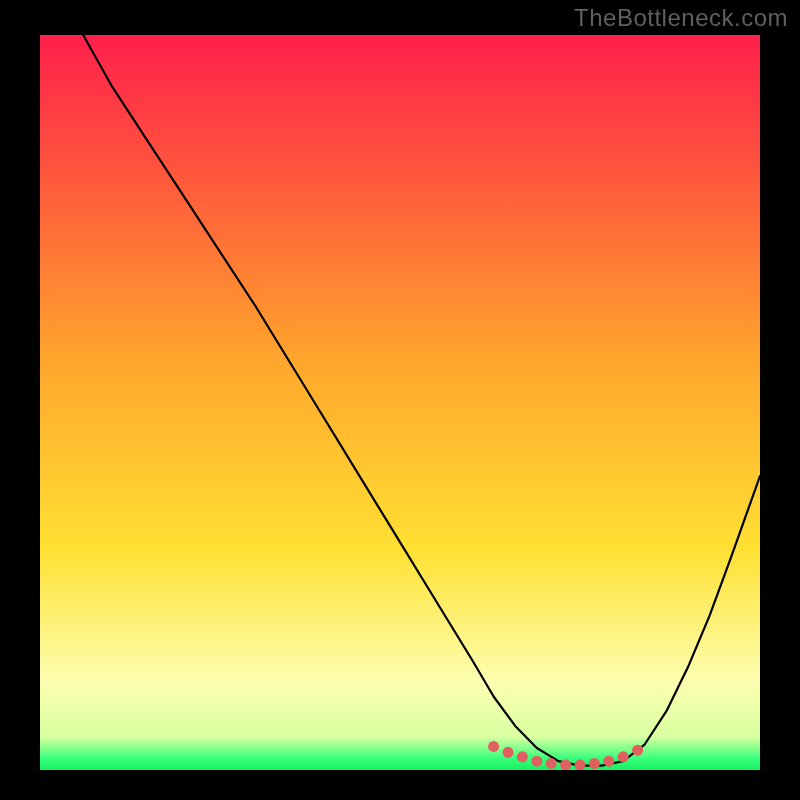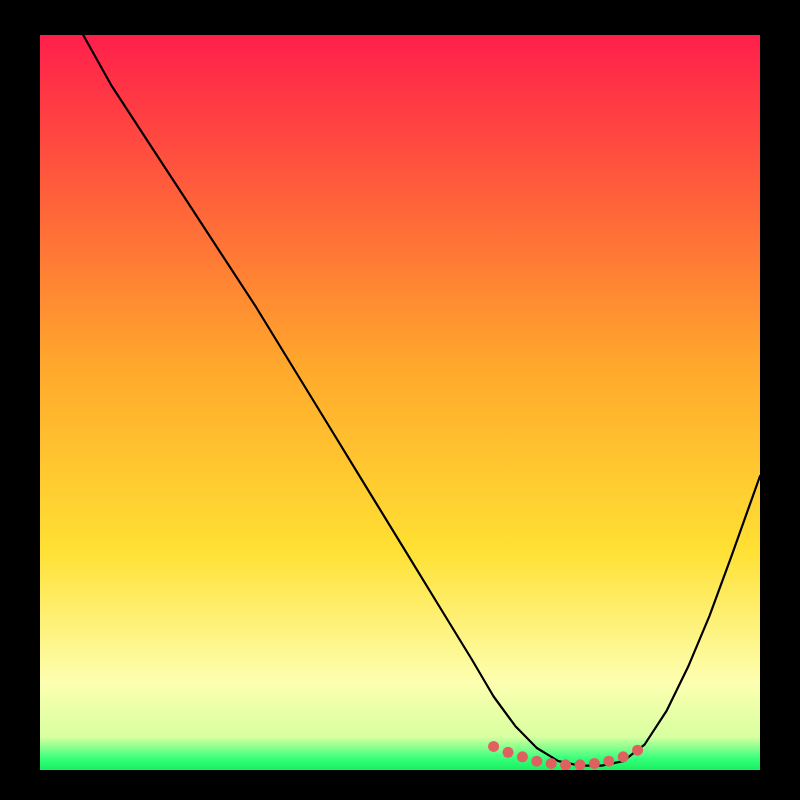--- a/index.html
+++ b/index.html
@@ -36,20 +36,21 @@
   .plot-area svg {
     display: block;
     width: 720px;
     height: 735px;
   }
 </style>
 </head>
 <body>
 
 <div class="frame">
+  <div class="watermark">TheBottleneck.com</div>
   <div class="plot-area">
     <svg id="chart-svg" viewBox="0 0 720 735" preserveAspectRatio="none">
       <defs>
         <linearGradient id="bg-grad" x1="0" y1="0" x2="0" y2="1">
             <stop offset="0%" stop-color="#ff1f4b"></stop>
             <stop offset="20%" stop-color="#ff5a3c"></stop>
             <stop offset="45%" stop-color="#ffa82c"></stop>
             <stop offset="70%" stop-color="#ffe033"></stop>
             <stop offset="88%" stop-color="#fdffb0"></stop>
             <stop offset="95.5%" stop-color="#d8ffa0"></stop>

